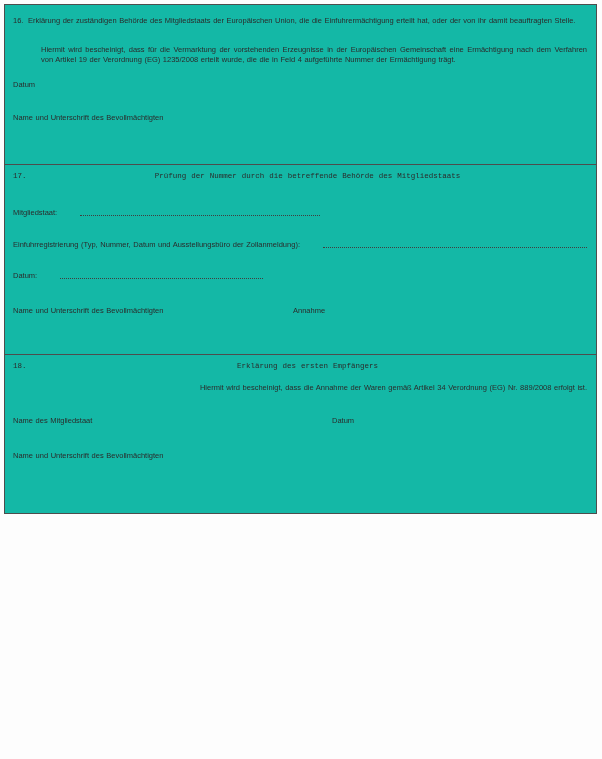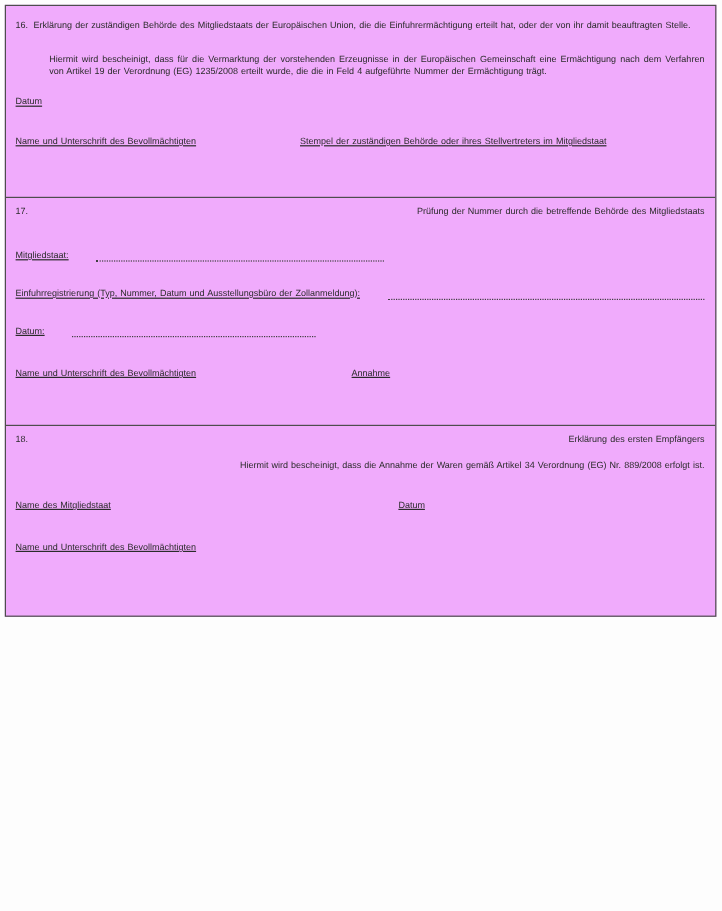--- a/index.html
+++ b/index.html
@@ -15,21 +15,21 @@
     line-height: 10px;
     color: #2b2b2b;
     word-spacing: 0.5px;
     position: relative;
   }
   .form {
     position: absolute;
     left: 4px;
     top: 4px;
     width: 591px;
-    background: #f0abfc;
+    background: #14b8a6;
     border: 1px solid #4d4d4d;
   }
   .sec {
     position: relative;
     display: block;
   }
   .sec + .sec {
     border-top: 1px solid #4d4d4d;
   }
   #sec16 { height: 159px; }
@@ -40,58 +40,57 @@
     left: 8px;
     right: 9px;
     padding-left: 15px;
     text-align: justify;
   }
   .heading .num {
     position: absolute;
     left: 0;
     top: 0;
   }
-  .heading.single { text-align: right; }
+  .heading.single { text-align: center; font-family: Liberation Mono, monospace; }
   .para {
     left: 8px;
     right: 9px;
     text-align: justify;
     margin-left: 28px;
   }
   .para.single { text-align: right; }
   .row {
     left: 8px;
     right: 9px;
     display: flex;
-    align-items: flex-end;
+    align-items: flex-start;
     gap: 19px;
   }
   .dots {
     height: 7px;
     border-bottom: 1px dotted #3f3f3f;
     margin-left: 4px;
   }
   .dots.w-member { flex: 0 0 240px; }
   .dots.w-date   { flex: 0 0 203px; }
   .dots.fill     { flex: 1 1 auto; }
-  .label { white-space: nowrap; text-decoration: underline; }
+  .label { white-space: nowrap; }
 </style>
 </head>
 <body>
 
 <div class="form">
 
   <section class="sec" id="sec16">
     <div class="abs heading" style="top:11px">
       <span class="num">16.</span><span>Erklärung der zuständigen Behörde des Mitgliedstaats der Europäischen Union, die die Einfuhrermächtigung erteilt hat, oder der von ihr damit beauftragten Stelle.</span>
     </div>
     <div class="abs para" style="top:40px">Hiermit wird bescheinigt, dass für die Vermarktung der vorstehenden Erzeugnisse in der Europäischen Gemeinschaft eine Ermächtigung nach dem Verfahren von Artikel 19 der Verordnung (EG) 1235/2008 erteilt wurde, die die in Feld 4 aufgeführte Nummer der Ermächtigung trägt.</div>
     <div class="abs label" style="top:75px; left:8px">Datum</div>
     <div class="abs label" style="top:108px; left:8px">Name und Unterschrift des Bevollmächtigten</div>
-    <div class="abs label" style="top:108px; left:245px">Stempel der zuständigen Behörde oder ihres Stellvertreters im Mitgliedstaat</div>
   </section>
 
   <section class="sec" id="sec17">
     <div class="abs heading single" style="top:6px">
       <span class="num">17.</span><span>Prüfung der Nummer durch die betreffende Behörde des Mitgliedstaats</span>
     </div>
     <div class="abs row" style="top:43px">
       <span class="label">Mitgliedstaat:</span>
       <span class="dots w-member"></span>
     </div>

